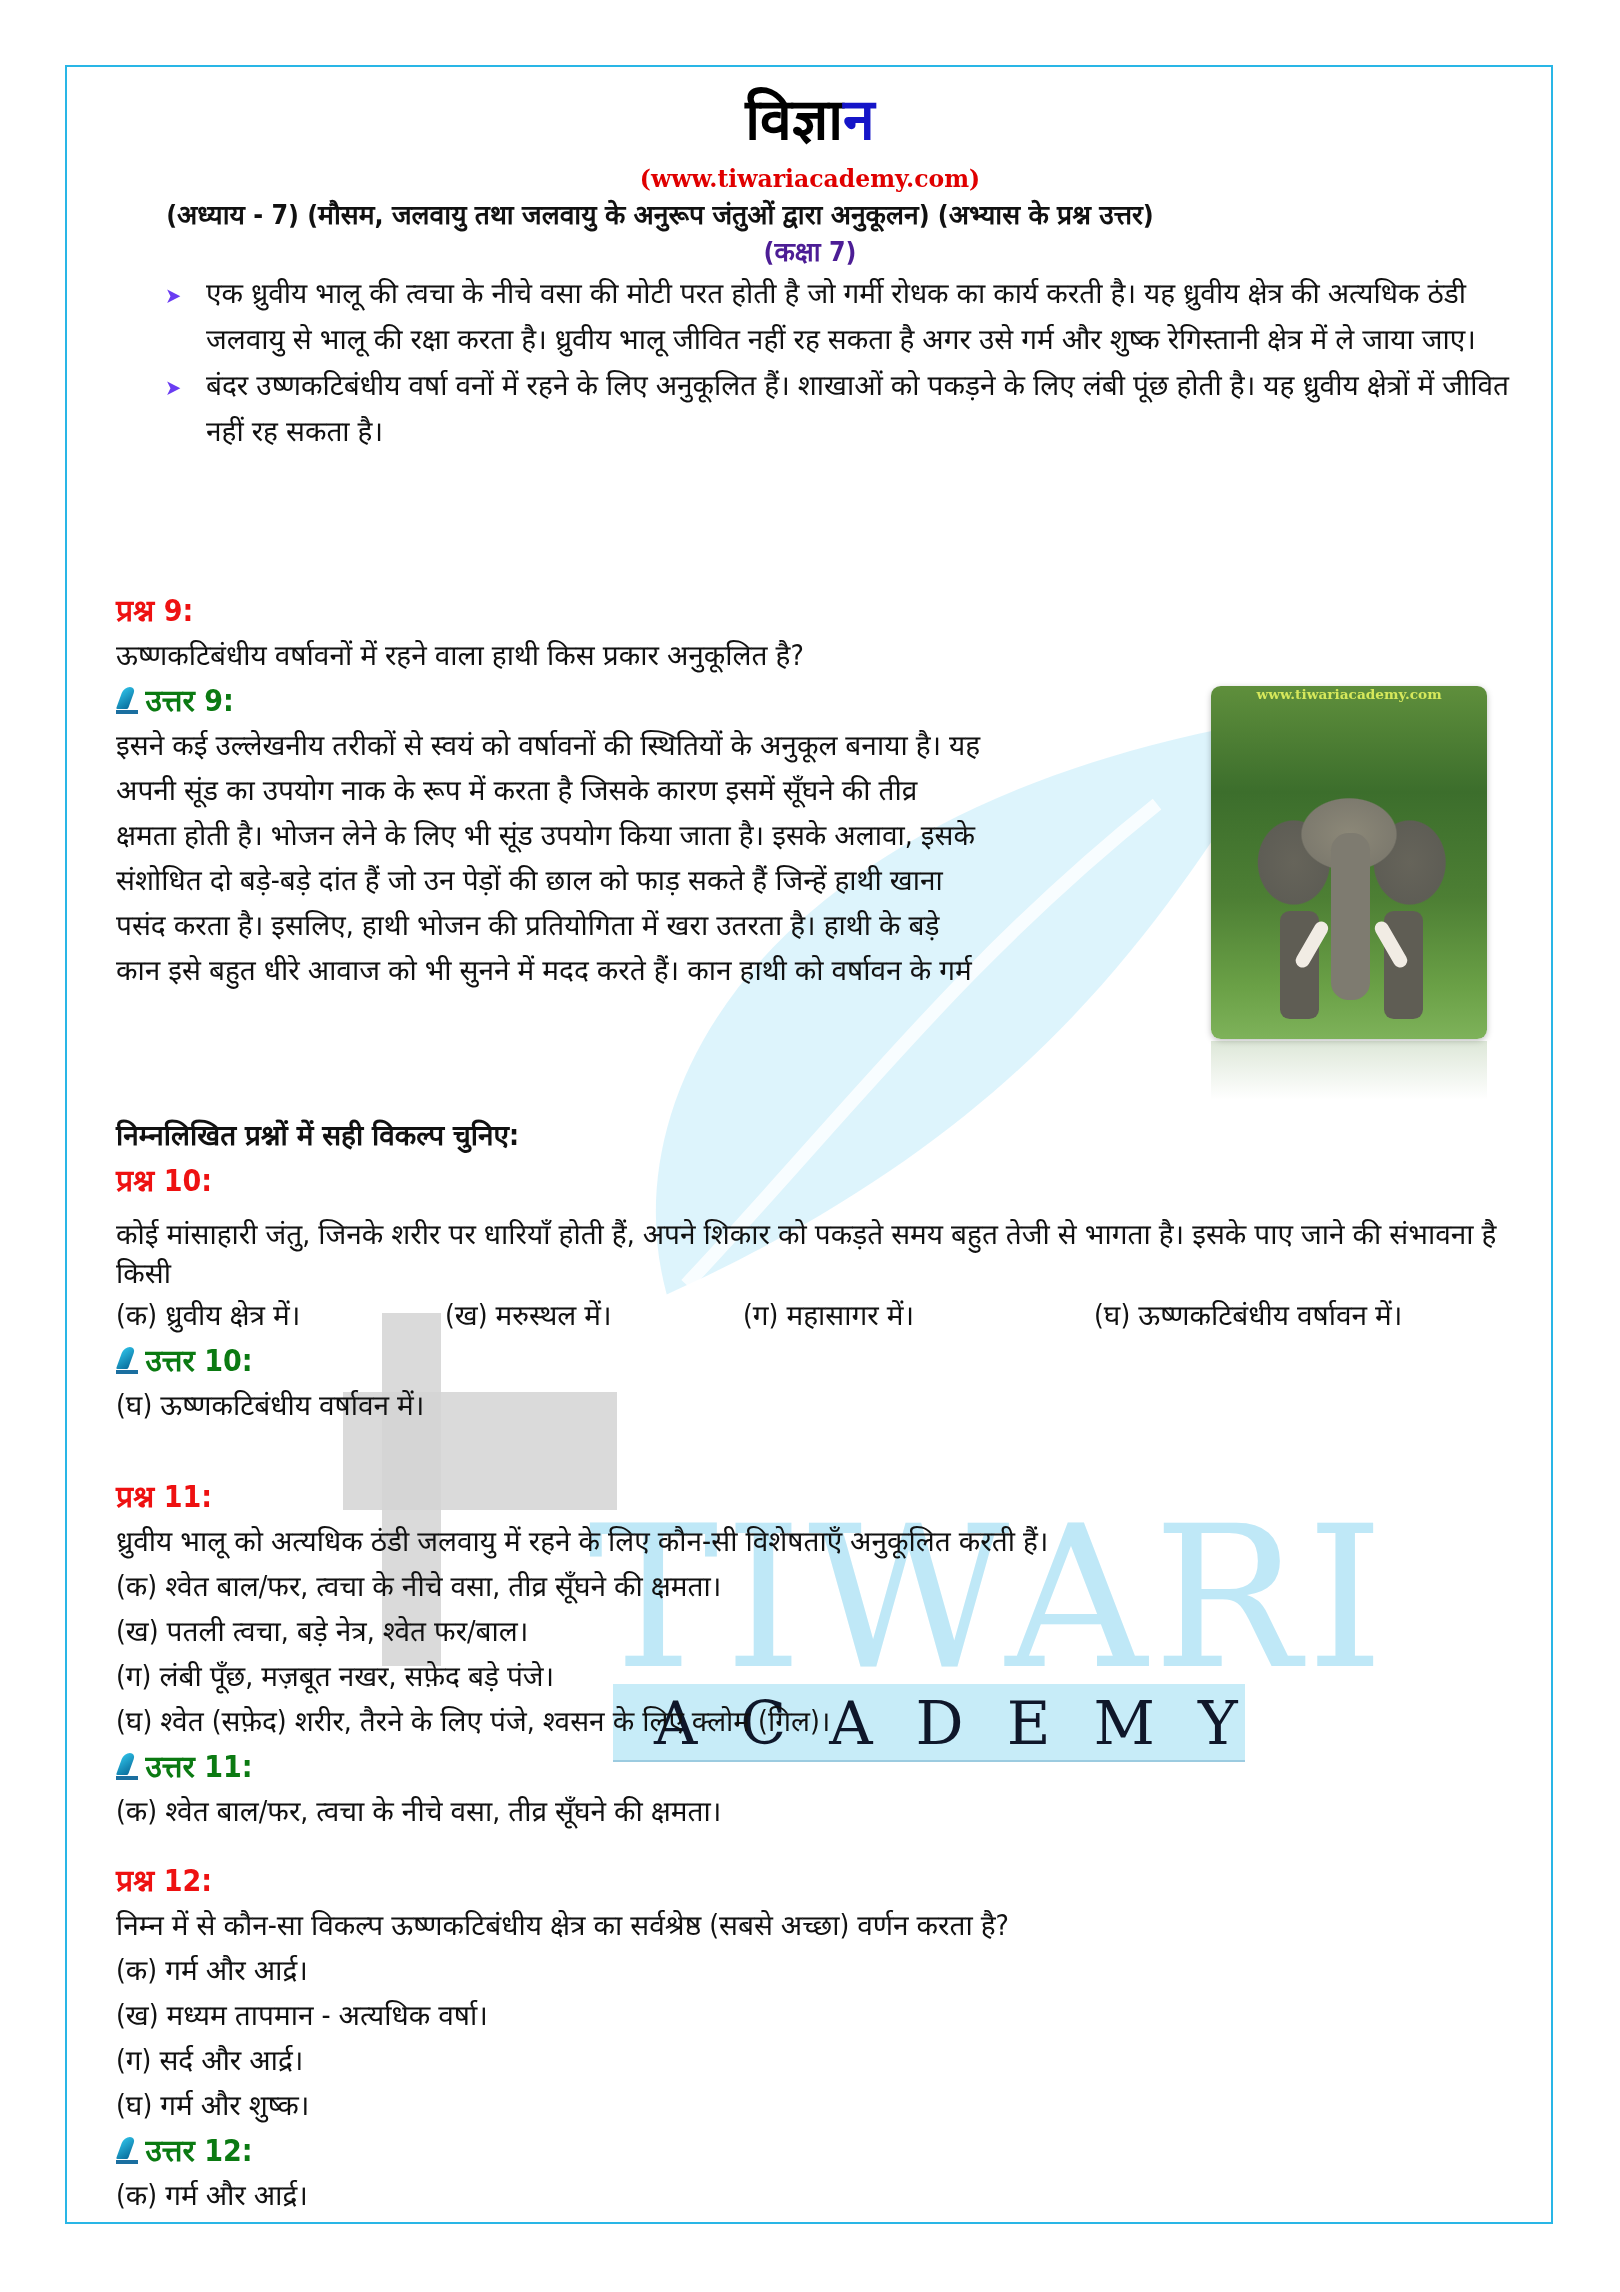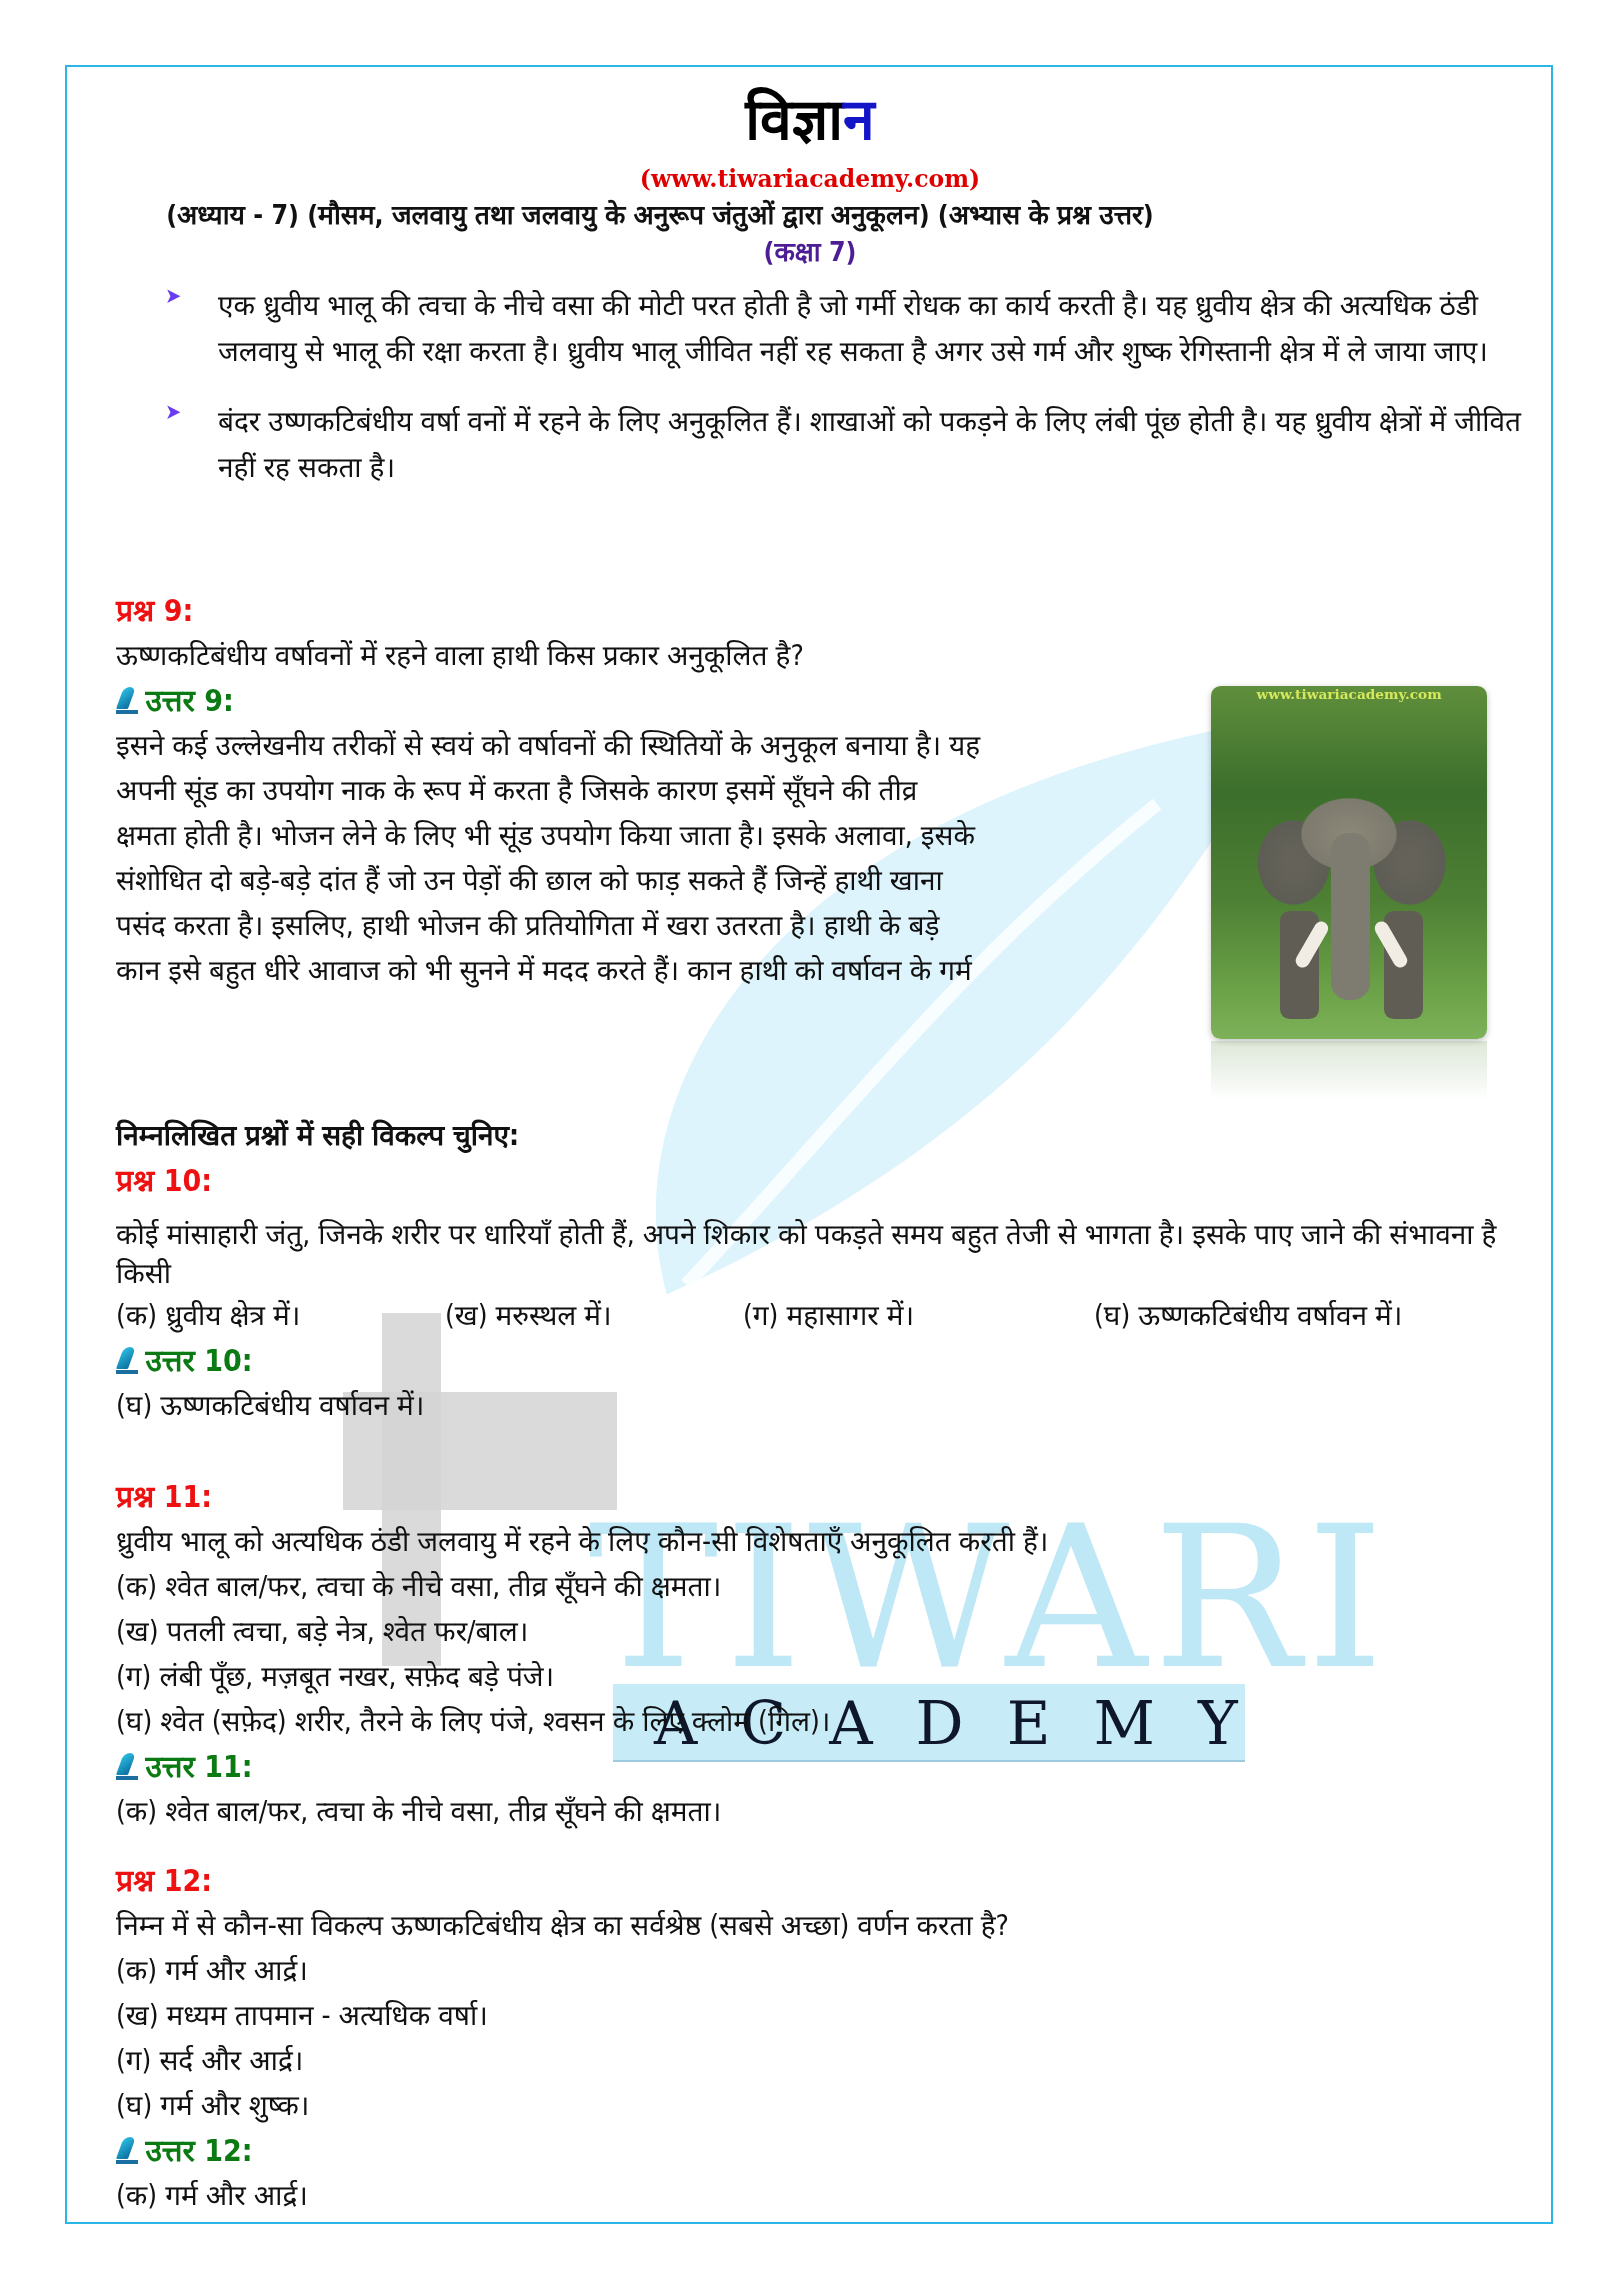--- a/index.html
+++ b/index.html
@@ -24,21 +24,21 @@
   .title .t1 { color:#000; }
   .title .t2 { color:#1515c8; }
   .site { position:absolute; top:165px; width:1620px; text-align:center; color:#e00000;
           font-size:23.5px; font-weight:bold; font-family:"DejaVu Serif", serif; }
   .chapter { position:absolute; top:196px; width:1320px; text-align:center; font-size:26.5px; font-weight:bold; }
   .class { position:absolute; top:233px; width:1620px; text-align:center; color:#4c1d95; font-size:26.5px; font-weight:bold; }
 
   .bullets { position:absolute; left:165px; top:271px; width:1382px; font-size:28px; line-height:46px; }
   .bullet { display:flex; }
   .bullet .arr { width:41px; flex:none; color:#6a3cf2; font-size:21.6px; padding-top:2px; }
-  .bullet p { margin:12px; }
+  .bullet p { margin:0; }
 
   .block { position:absolute; left:116px; width:1431px; font-size:28px; line-height:45px; }
   .q { color:#ee1111; font-weight:bold; font-size:30px; }
   .a { color:#0b7a12; font-weight:bold; font-size:30px; display:flex; align-items:center; }
   .pen { display:inline-block; width:23.5px; height:27.4px; margin-right:5.9px; position:relative; }
   .pen::before { content:""; position:absolute; left:3.9px; top:0; width:11.8px; height:21.6px;
                  background:linear-gradient(135deg,#2ec2e8,#0a6d9c); transform:skewX(-20deg); border-radius:7.8px 7.8px 2px 2px;}
   .pen::after { content:""; position:absolute; left:0; bottom:0; width:21.6px; height:3.9px; background:#1b6fa0; }
   .heading { font-weight:bold; }
   .opts-row { display:flex; }

